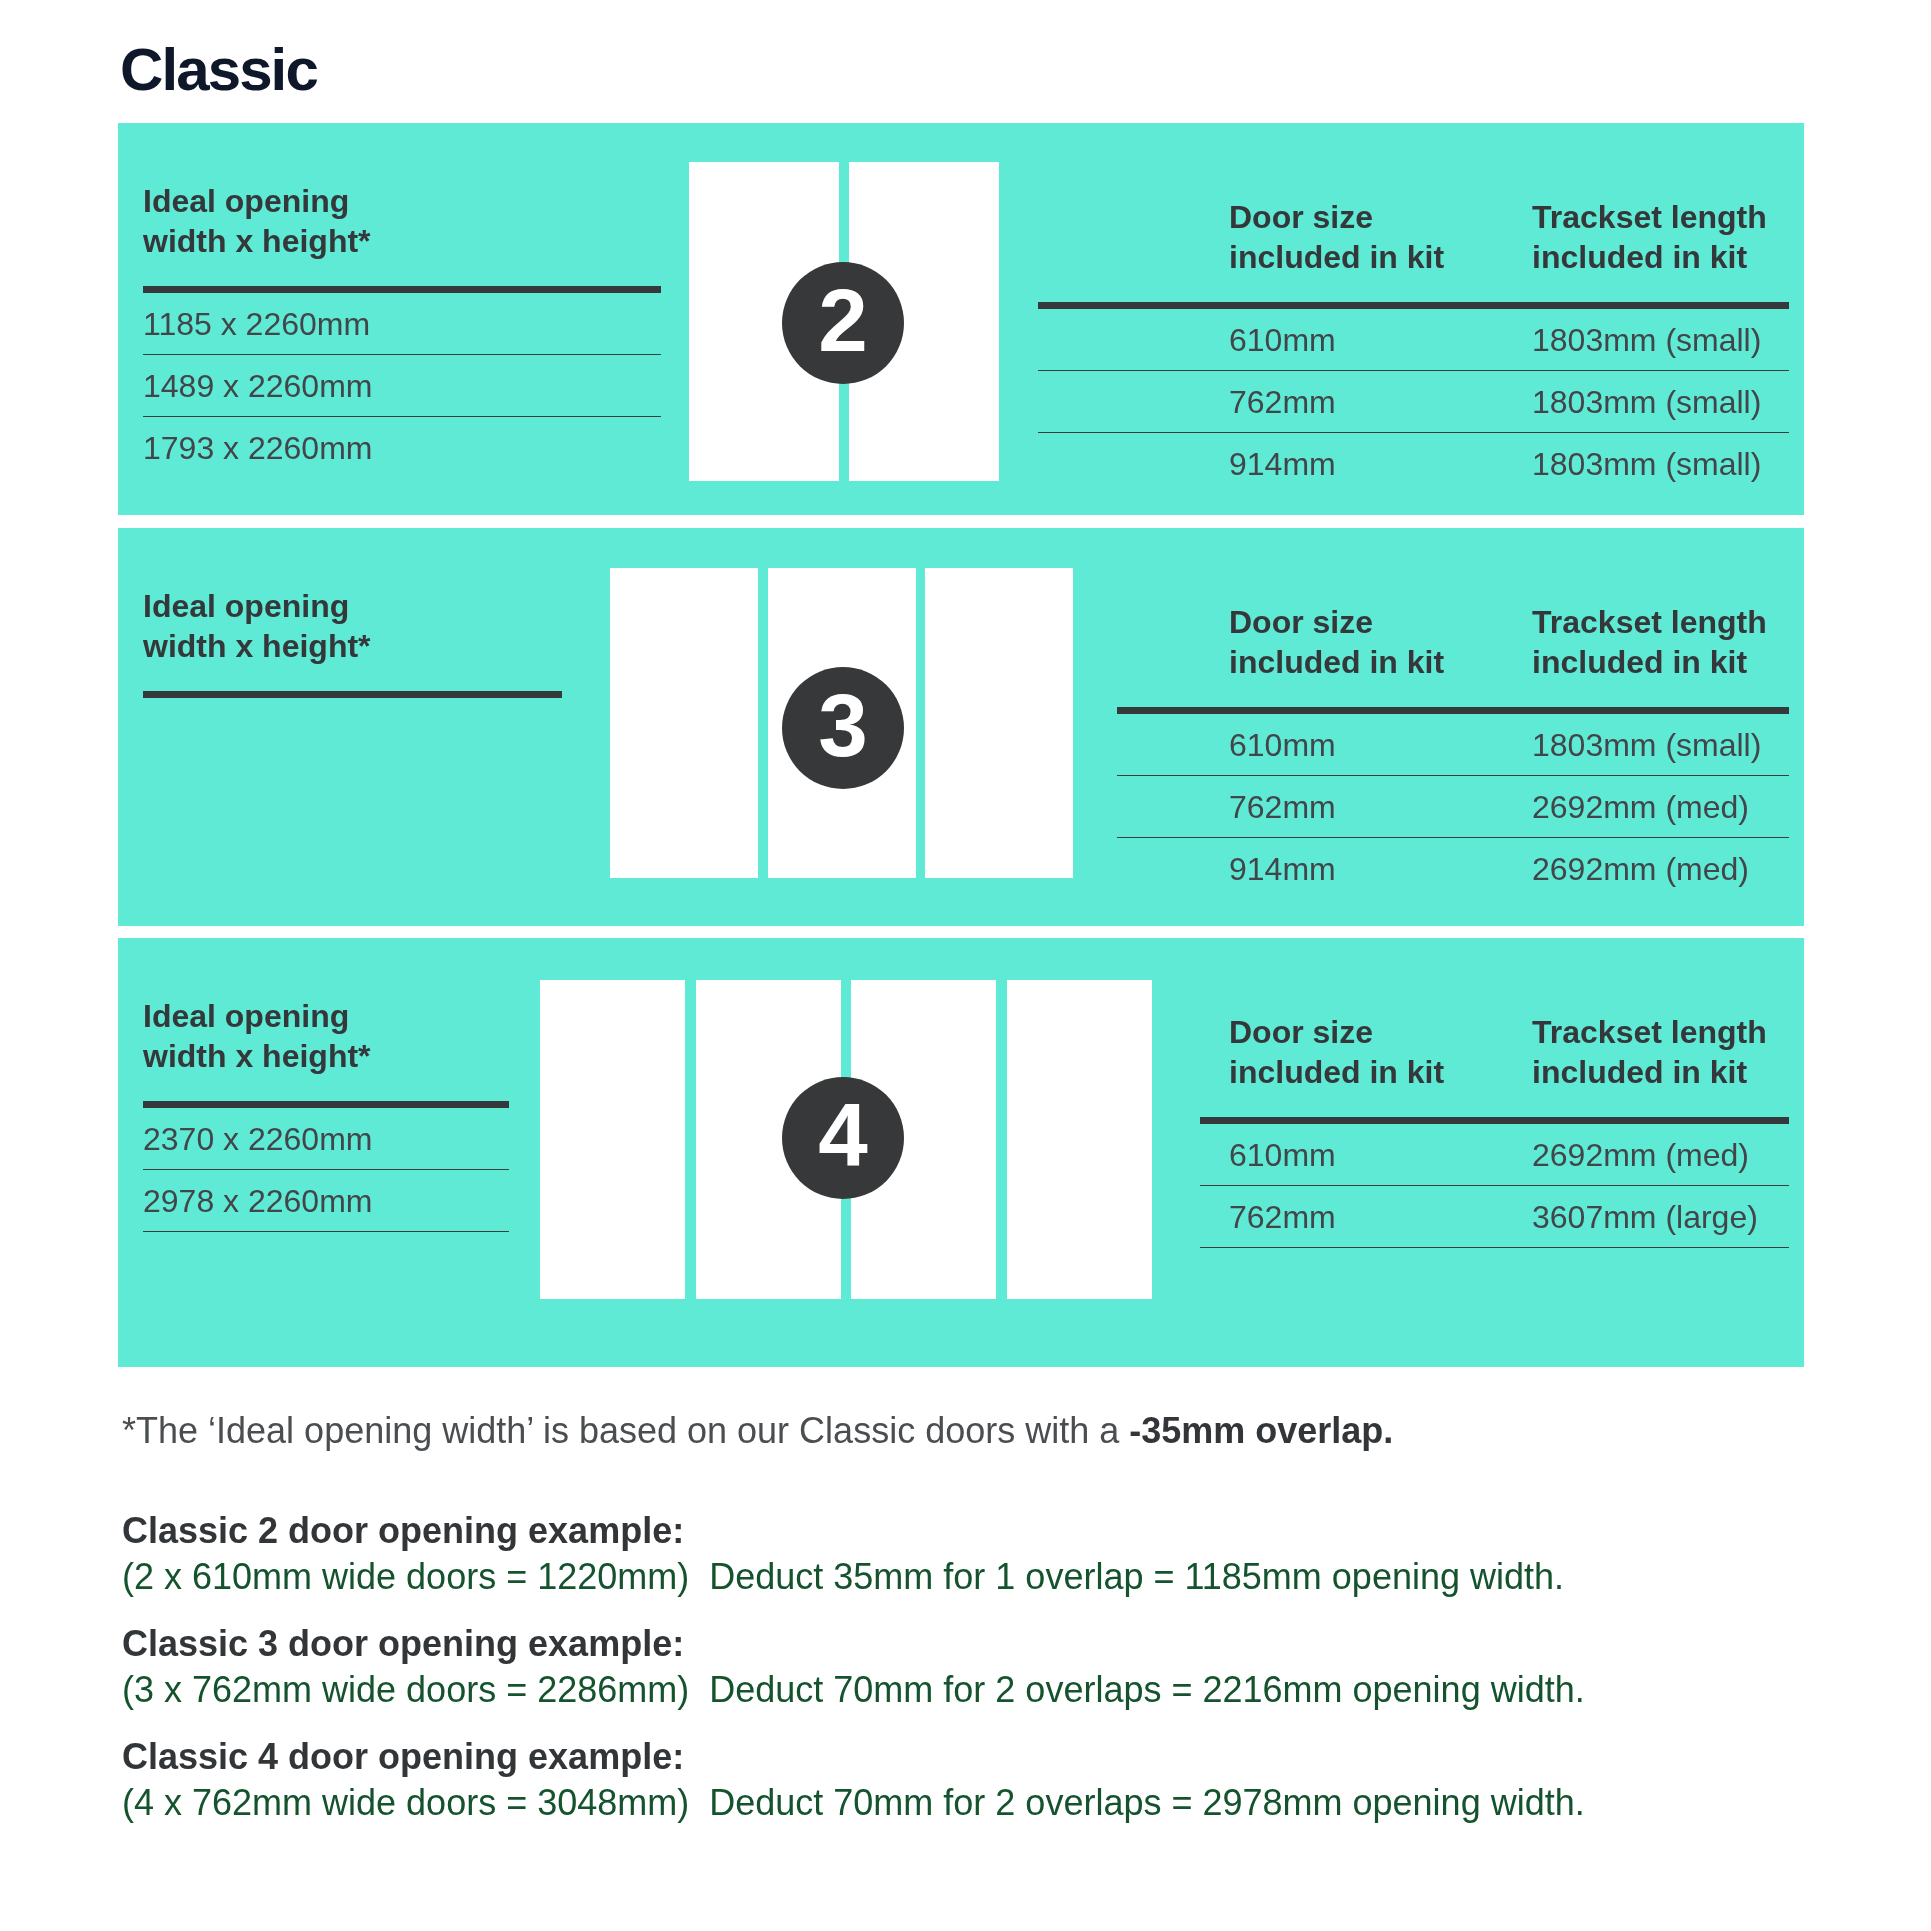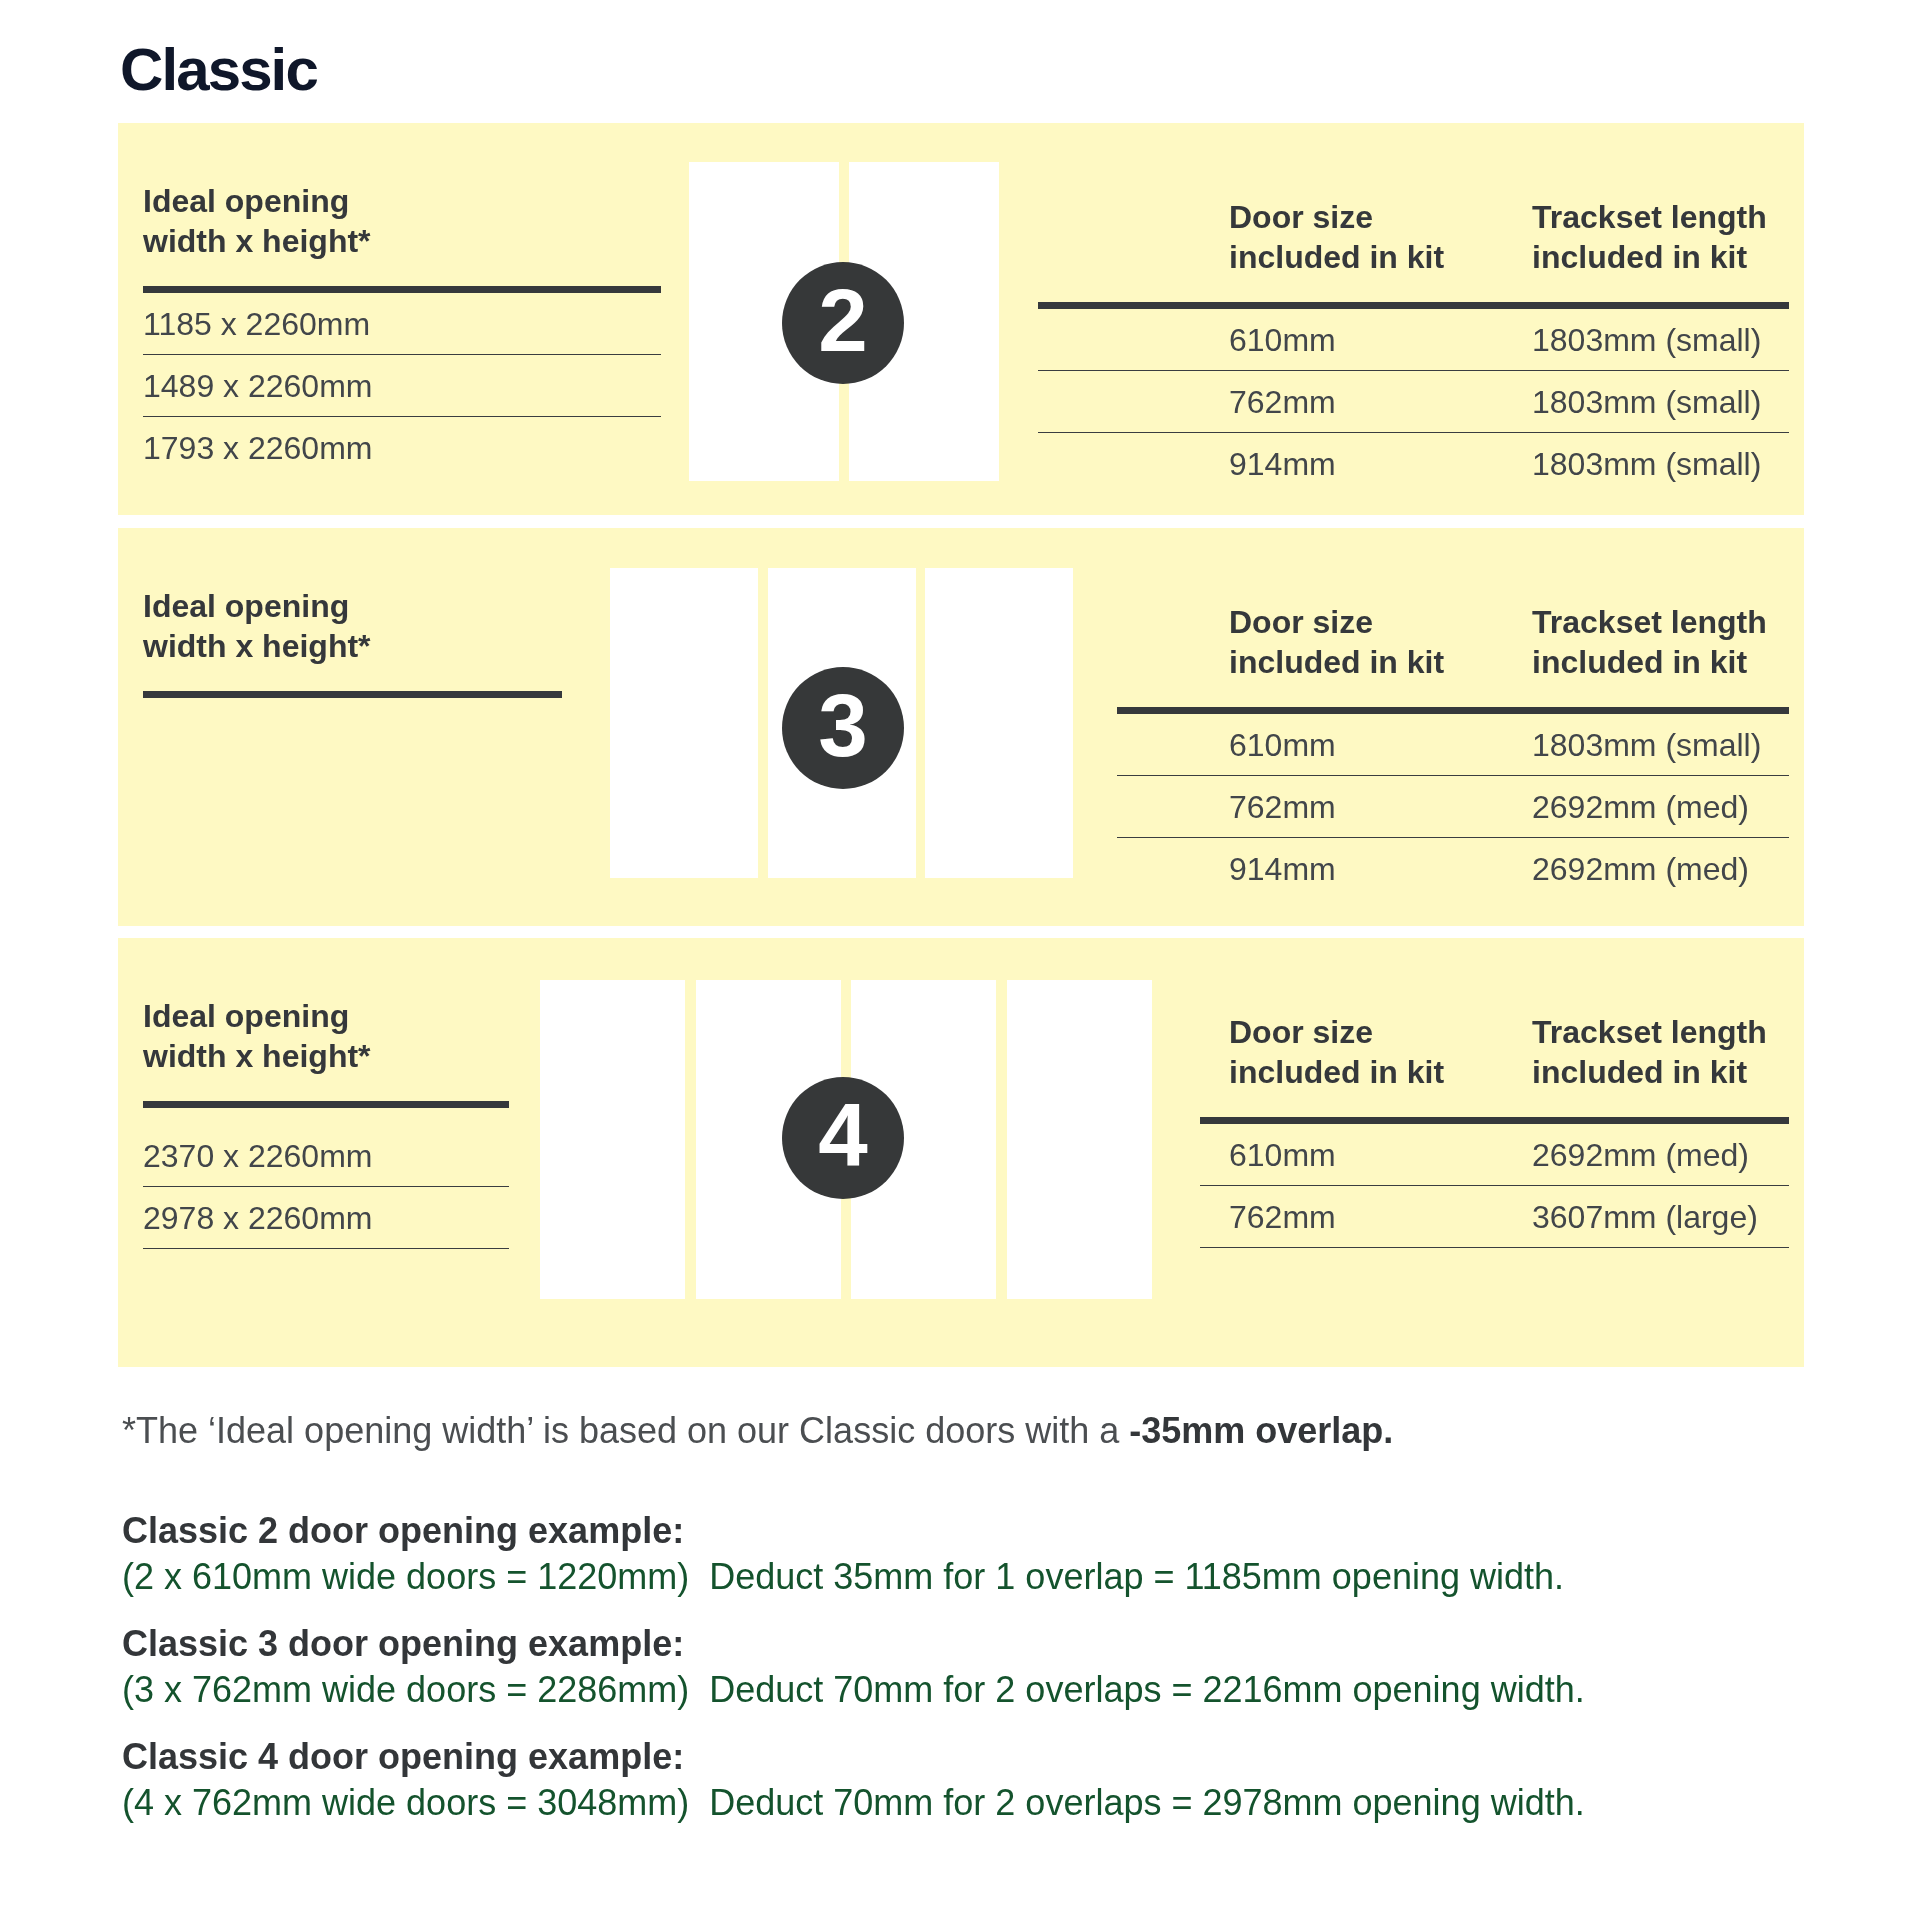--- a/index.html
+++ b/index.html
@@ -4,40 +4,40 @@
 <style>
   * { margin:0; padding:0; box-sizing:border-box; }
   html,body { width:1931px; height:1931px; background:#ffffff;
     font-family:"Liberation Sans", sans-serif; position:relative; }
 
   .page-title { position:absolute; left:120px; top:35px; font-size:60px;
     font-weight:bold; color:#0f172a; letter-spacing:-1.9px; }
 
   .panel { position:absolute; left:118px; top:123px; width:1686px; height:1244px; }
 
-  .section { position:absolute; left:0; width:1686px; background:#fef9c3; }
+  .section { position:absolute; left:0; width:1686px; background:#5eead4; }
   .s1 { top:0;     height:392px; }
   .s2 { top:405px; height:398px; }
   .s3 { top:815px; height:429px; }
 
   .tbl-header { position:absolute; font-size:32px; font-weight:bold;
     color:#35383b; line-height:40px; }
   .left-header { left:25px; top:58px; }
 
   .thick-rule { position:absolute; height:6.8px; background:#36393c; }
   .left-rule  { left:25px; top:163px; }
   .s1 .left-rule { width:518px; }
   .s2 .left-rule { width:419px; }
   .s3 .left-rule { width:366px; }
 
   .rows { position:absolute; }
   .left-rows { left:25px; top:170px; }
   .s1 .left-rows { width:518px; }
   .s2 .left-rows { width:419px; }
-  .s3 .left-rows { width:366px;margin-top:17px; }
+  .s3 .left-rows { width:366px; }
 
   .row { position:relative; height:62px; line-height:62px; font-size:32px;
     color:#42464a; border-bottom:1.9px solid #3a3d40; }
   .row.no-line { border-bottom:none; }
 
   
   .doors { position:absolute; display:flex; }
   .s1 .doors { left:571px; top:39px; gap:9.7px; }
   .s2 .doors { left:492px; top:40px; gap:9.7px; }
   .s3 .doors { left:422px; top:42px; gap:10.6px; }

